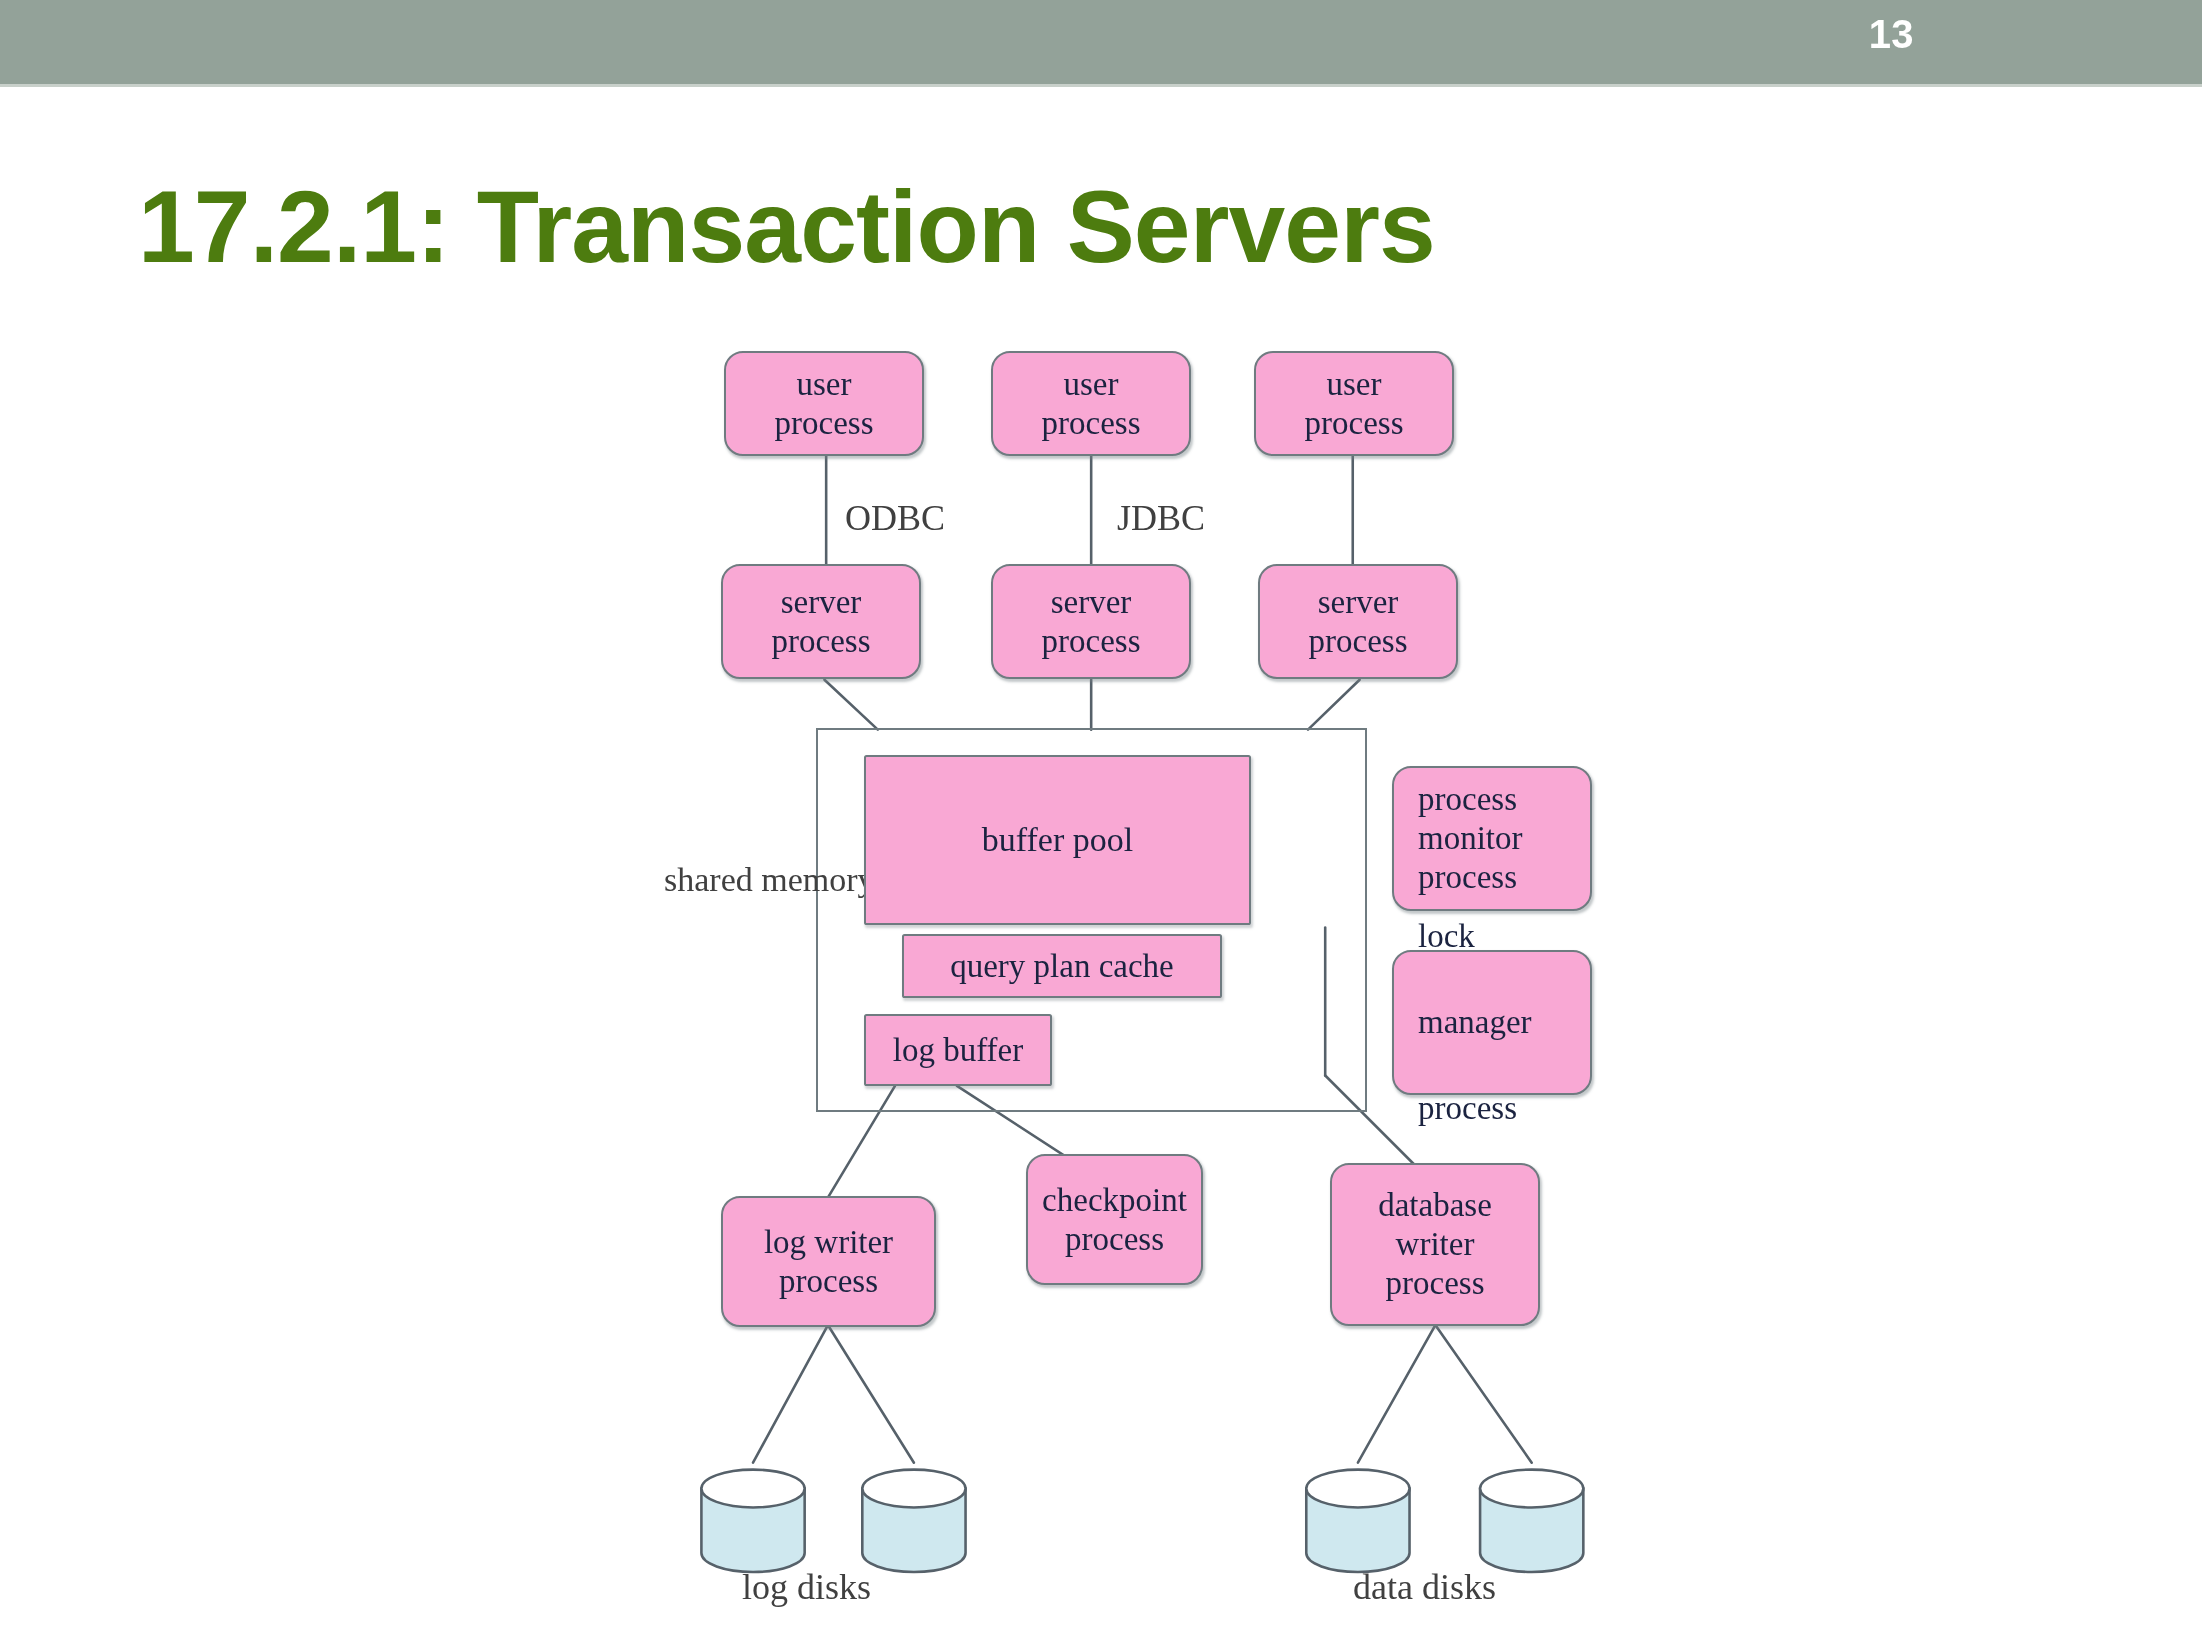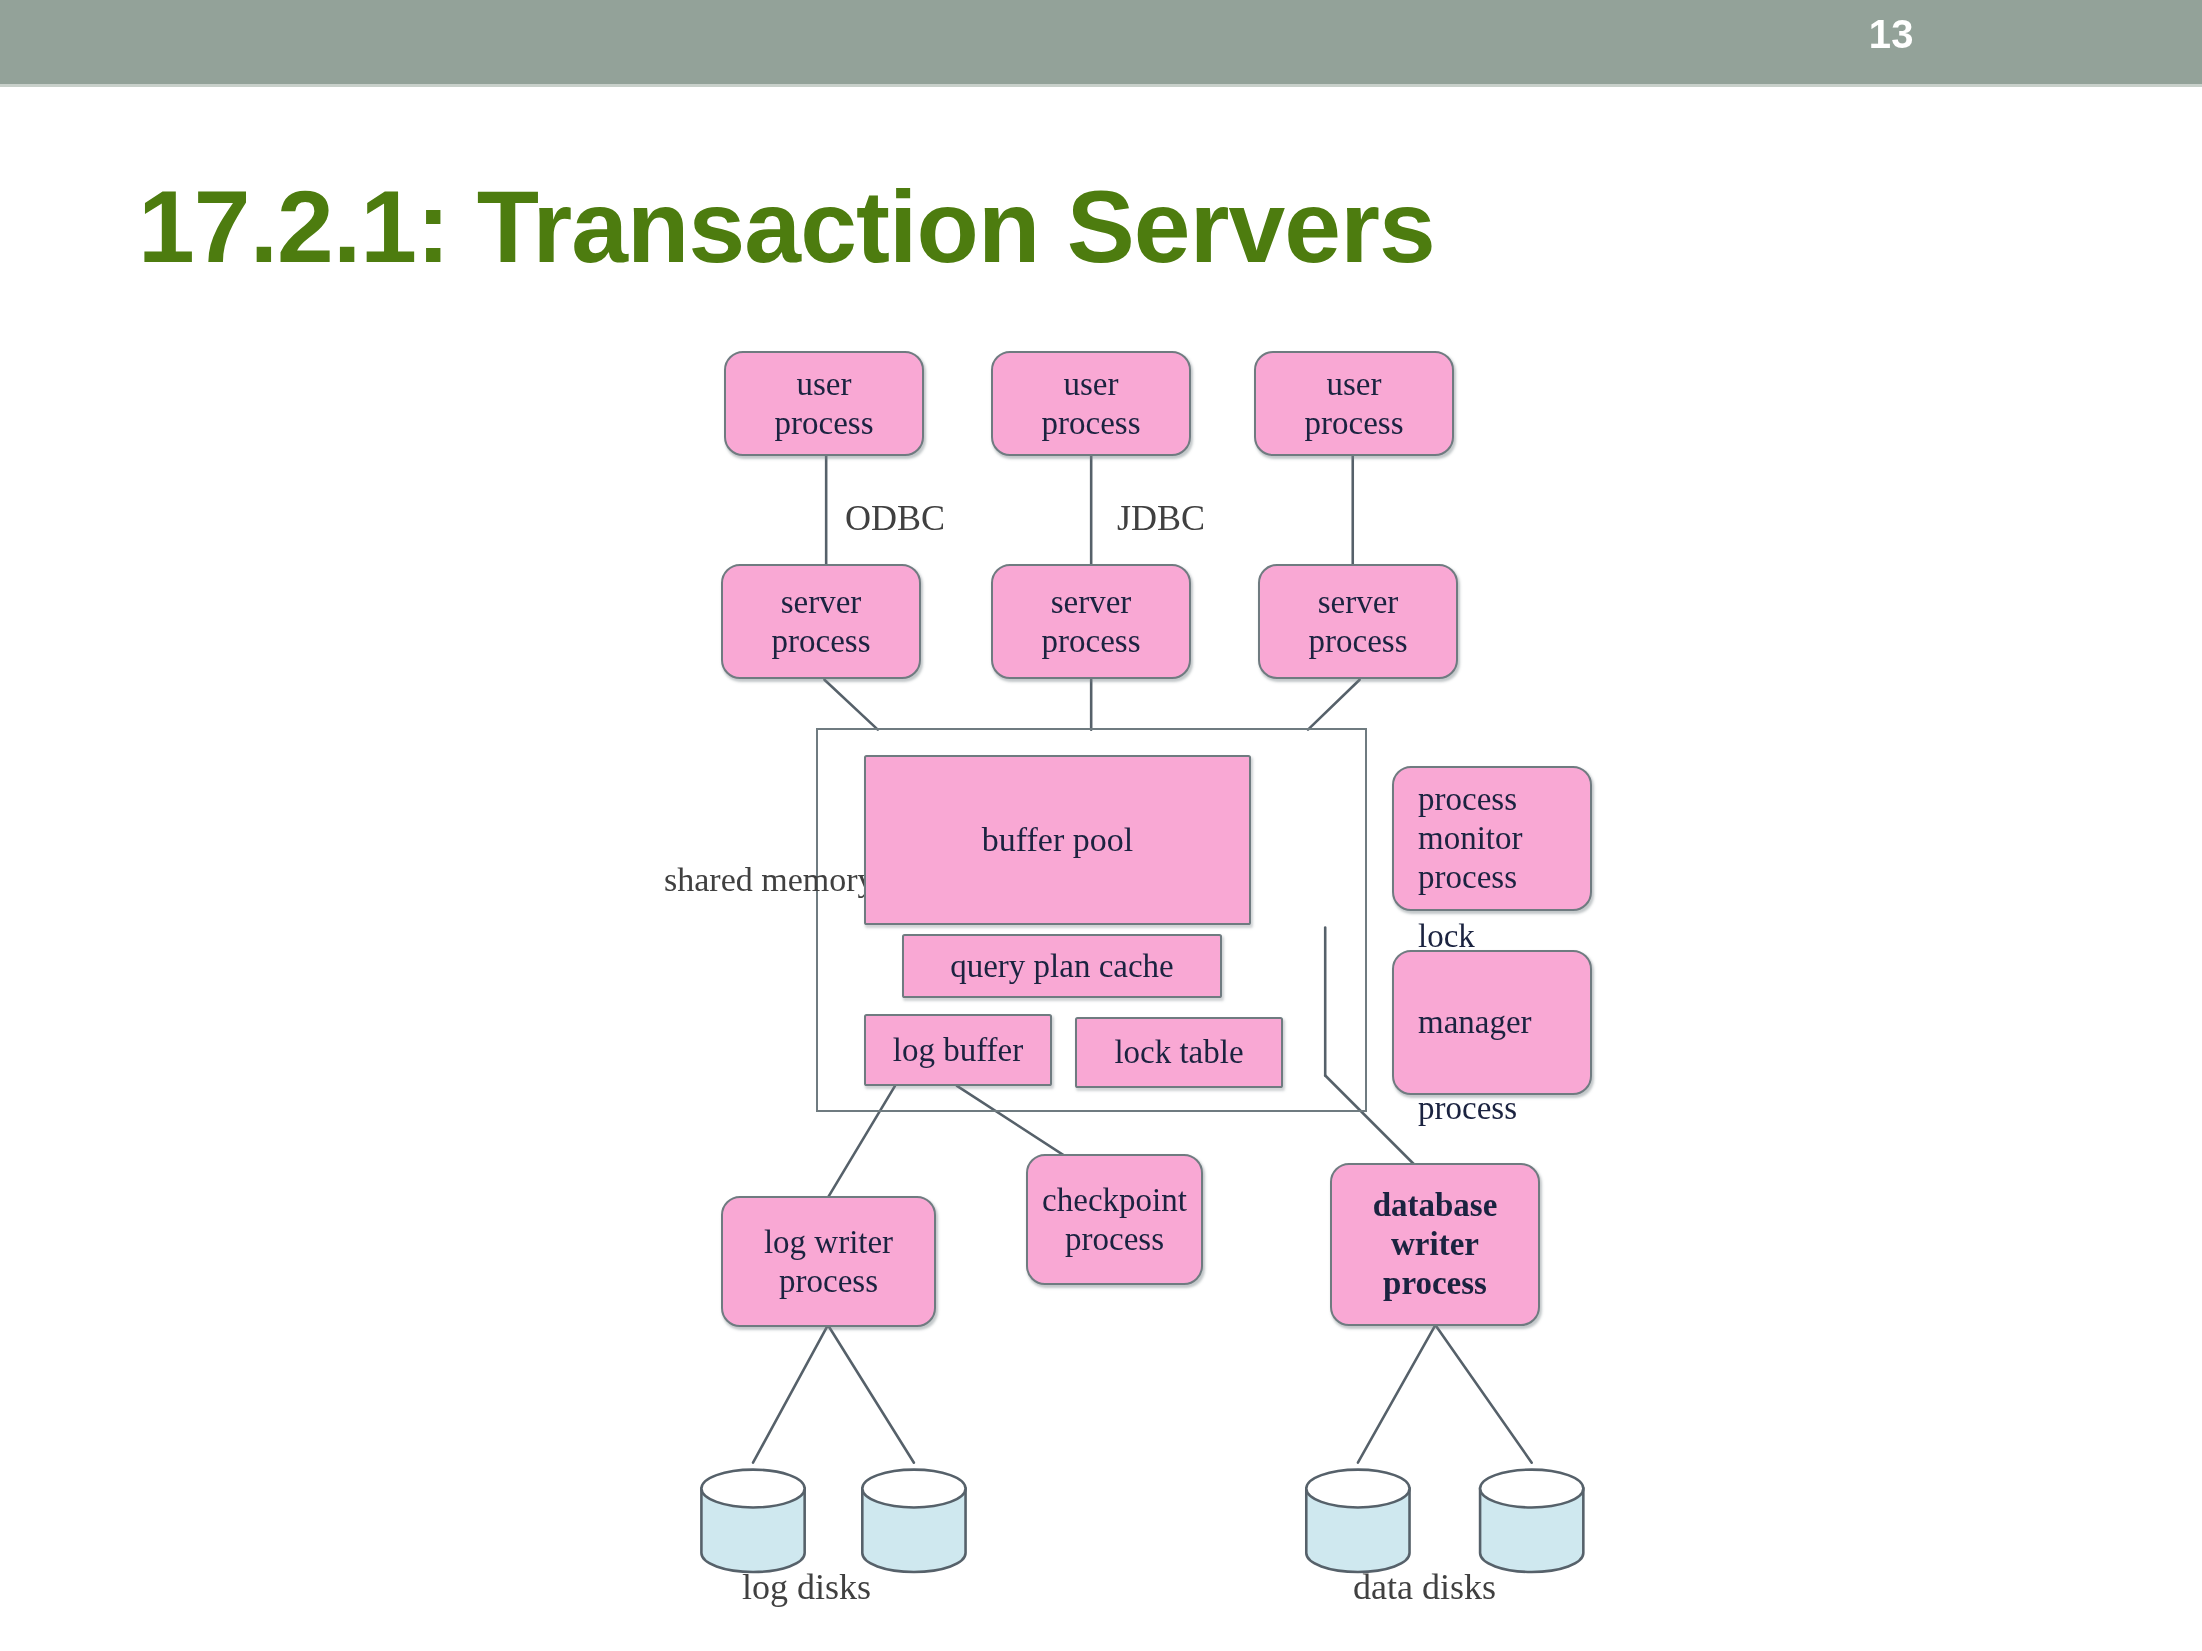--- a/index.html
+++ b/index.html
@@ -171,44 +171,41 @@
   </div>
 
   <div class="node sharp" style="left:902px;top:934px;width:320px;height:64px;font-size:33px;">
     <span class="ln">query plan cache</span>
   </div>
 
   <div class="node sharp" style="left:864px;top:1014px;width:188px;height:72px;font-size:33px;">
     <span class="ln">log buffer</span>
   </div>
 
-  <div class="node sharp" style="left:1075px;top:1017px;width:208px;height:71px;font-size:33px;">
-    <span class="ln">lock table</span>
-  </div>
 
   <div class="node rounded leftal" style="left:1392px;top:766px;width:200px;height:145px;font-size:33px;">
     <span class="ln">process</span>
     <span class="ln">monitor</span>
     <span class="ln">process</span>
   </div>
   <div class="node rounded leftal" style="left:1392px;top:950px;width:200px;height:145px;font-size:33px;gap:47px;">
     <span class="ln">lock</span>
     <span class="ln">manager</span>
     <span class="ln">process</span>
   </div>
 
   <div class="node rounded" style="left:721px;top:1196px;width:215px;height:131px;font-size:33px;">
     <span class="ln">log writer</span>
     <span class="ln">process</span>
   </div>
   <div class="node rounded" style="left:1026px;top:1154px;width:177px;height:131px;font-size:33px;">
     <span class="ln">checkpoint</span>
     <span class="ln">process</span>
   </div>
-  <div class="node rounded" style="left:1330px;top:1163px;width:210px;height:163px;font-size:33px;font-weight:bold;">
+  <div class="node rounded" style="left:1330px;top:1163px;width:210px;height:163px;font-size:33px;">
     <span class="ln">database</span>
     <span class="ln">writer</span>
     <span class="ln">process</span>
   </div>
 
   <div class="plainlabel" style="left:742px;top:1566px;font-size:36px;">log disks</div>
   <div class="plainlabel" style="left:1353px;top:1566px;font-size:36px;">data disks</div>
 
 </div>
 

